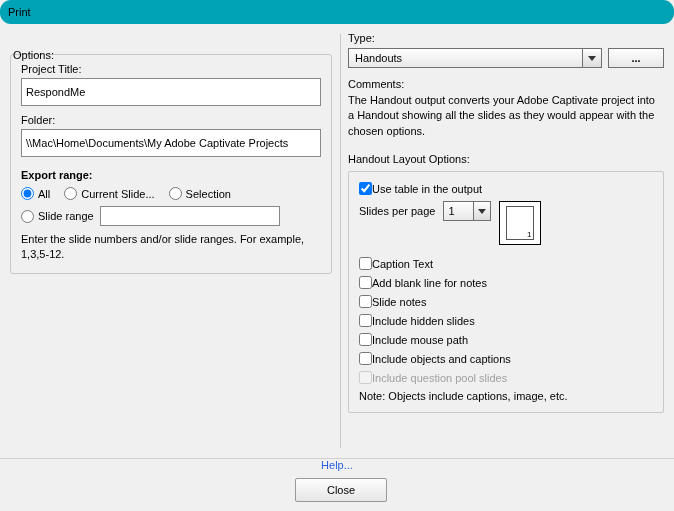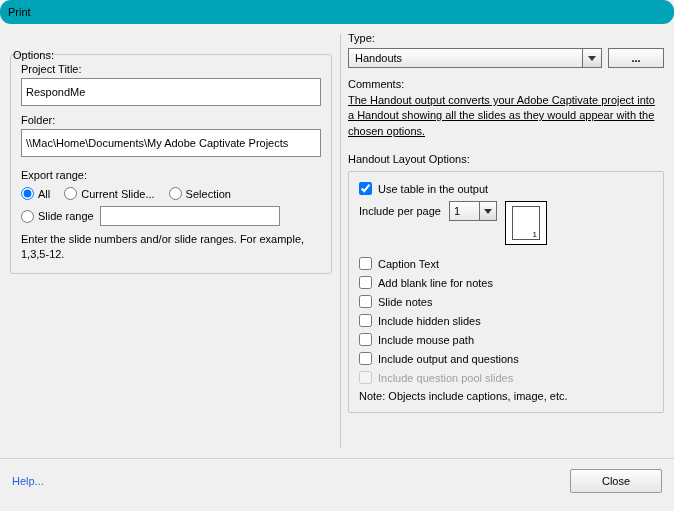--- a/index.html
+++ b/index.html
@@ -71,21 +71,21 @@
 button.win-btn {
   background: linear-gradient(#fdfdfd,#e6e6e6);
   border: 1px solid #999;
   border-radius: 2px;
   font-size: 11px;
   padding: 2px 12px;
   min-width: 80px;
   height: 22px;
   cursor: pointer;
 }
-.export-label { margin-top: 12px; margin-bottom: 6px; }
+.export-label { margin-top: 12px; margin-bottom: 6px; font-weight: bold; }
 .radio-row { display: flex; align-items: center; gap: 6px; margin-bottom: 6px; }
 .radio-row label { display: flex; align-items: center; gap: 4px; cursor: pointer; }
 .radio-row input[type=radio] { margin: 0; }
 .slide-range-row { display: flex; align-items: center; gap: 6px; margin-bottom: 6px; }
 .slide-range-input {
   width: 180px;
   border: 1px solid #888;
   height: 20px;
   padding: 2px 4px;
   font-size: 11px;
@@ -129,29 +129,29 @@
   border: 1px solid #707070;
   background: linear-gradient(#fefefe,#e8e8e8);
   height: 20px;
   display: flex;
   align-items: center;
   justify-content: center;
   cursor: pointer;
   font-weight: bold;
 }
 .comments-label { margin-bottom: 3px; }
-.comments-text { color: #000; line-height: 1.4; margin-bottom: 14px; text-decoration: underline; }
+.comments-text { color: #000; line-height: 1.4; margin-bottom: 14px; }
 .layout-label { margin-bottom: 6px; color: #000; }
 .layout-box {
   border: 1px solid #c8c8c8;
   padding: 10px;
   border-radius: 2px;
 }
 .check-row { display: flex; align-items: center; gap: 6px; margin-bottom: 6px; }
-.check-row label { display: flex; align-items: center; gap: 6px; cursor: pointer; }
+.check-row label { display: flex; align-items: center; cursor: pointer; }
 .check-row input[type=checkbox] { margin: 0; width: 13px; height: 13px; }
 .slides-per-row { display: flex; align-items: flex-start; gap: 8px; margin-bottom: 12px; }
 .slides-per-row .spp-left { display: flex; align-items: center; gap: 8px; }
 .small-dd {
   border: 1px solid #707070;
   height: 20px;
   width: 48px;
   background: linear-gradient(#fefefe,#e8e8e8);
   display: flex;
   align-items: center;
@@ -202,20 +202,21 @@
 }
 .disabled-label { color: #a0a0a0; }
 .note-line { margin-top: 6px; }
 .bottom-bar {
   height: 44px;
   border-top: 1px solid #d0d0d0;
   display: flex;
   align-items: center;
   padding: 0 12px;
   background: #f0f0f0;
+  flex-direction: column;
 }
 .help-link { color: #2a60e0; cursor: pointer; }
 .spacer { flex: 1; }
 .bottom-bar button.win-btn {
   min-width: 92px;
   height: 24px;
   margin-left: 8px;
 }
 </style>
 </head>
@@ -292,21 +293,21 @@
 
       <div class="check-row">
         <label>
           <input type="checkbox" checked="" style="">
           <span>Use table in the output</span>
         </label>
       </div>
 
       <div class="slides-per-row">
         <div class="spp-left">
-          <span>Include per page</span>
+          <span>Slides per page</span>
           <div class="small-dd">
             <span>1</span>
             <span class="dd-arrow"></span>
           </div>
         </div>
         <div class="preview-box">
           <div class="preview-inner"></div>
         </div>
       </div>
 
@@ -336,21 +337,21 @@
         </div>
       <div class="check-row">
           <label>
             <input type="checkbox" style="">
             <span>Include mouse path</span>
           </label>
         </div>
       <div class="check-row">
           <label>
             <input type="checkbox" style="">
-            <span>Include output and questions</span>
+            <span>Include objects and captions</span>
           </label>
         </div>
       <div class="check-row">
           <label>
             <input type="checkbox" disabled="" style="">
             <span class="disabled-label">Include question pool slides</span>
           </label>
         </div>
 
       <div class="note-line">Note: Objects include captions, image, etc.</div>

